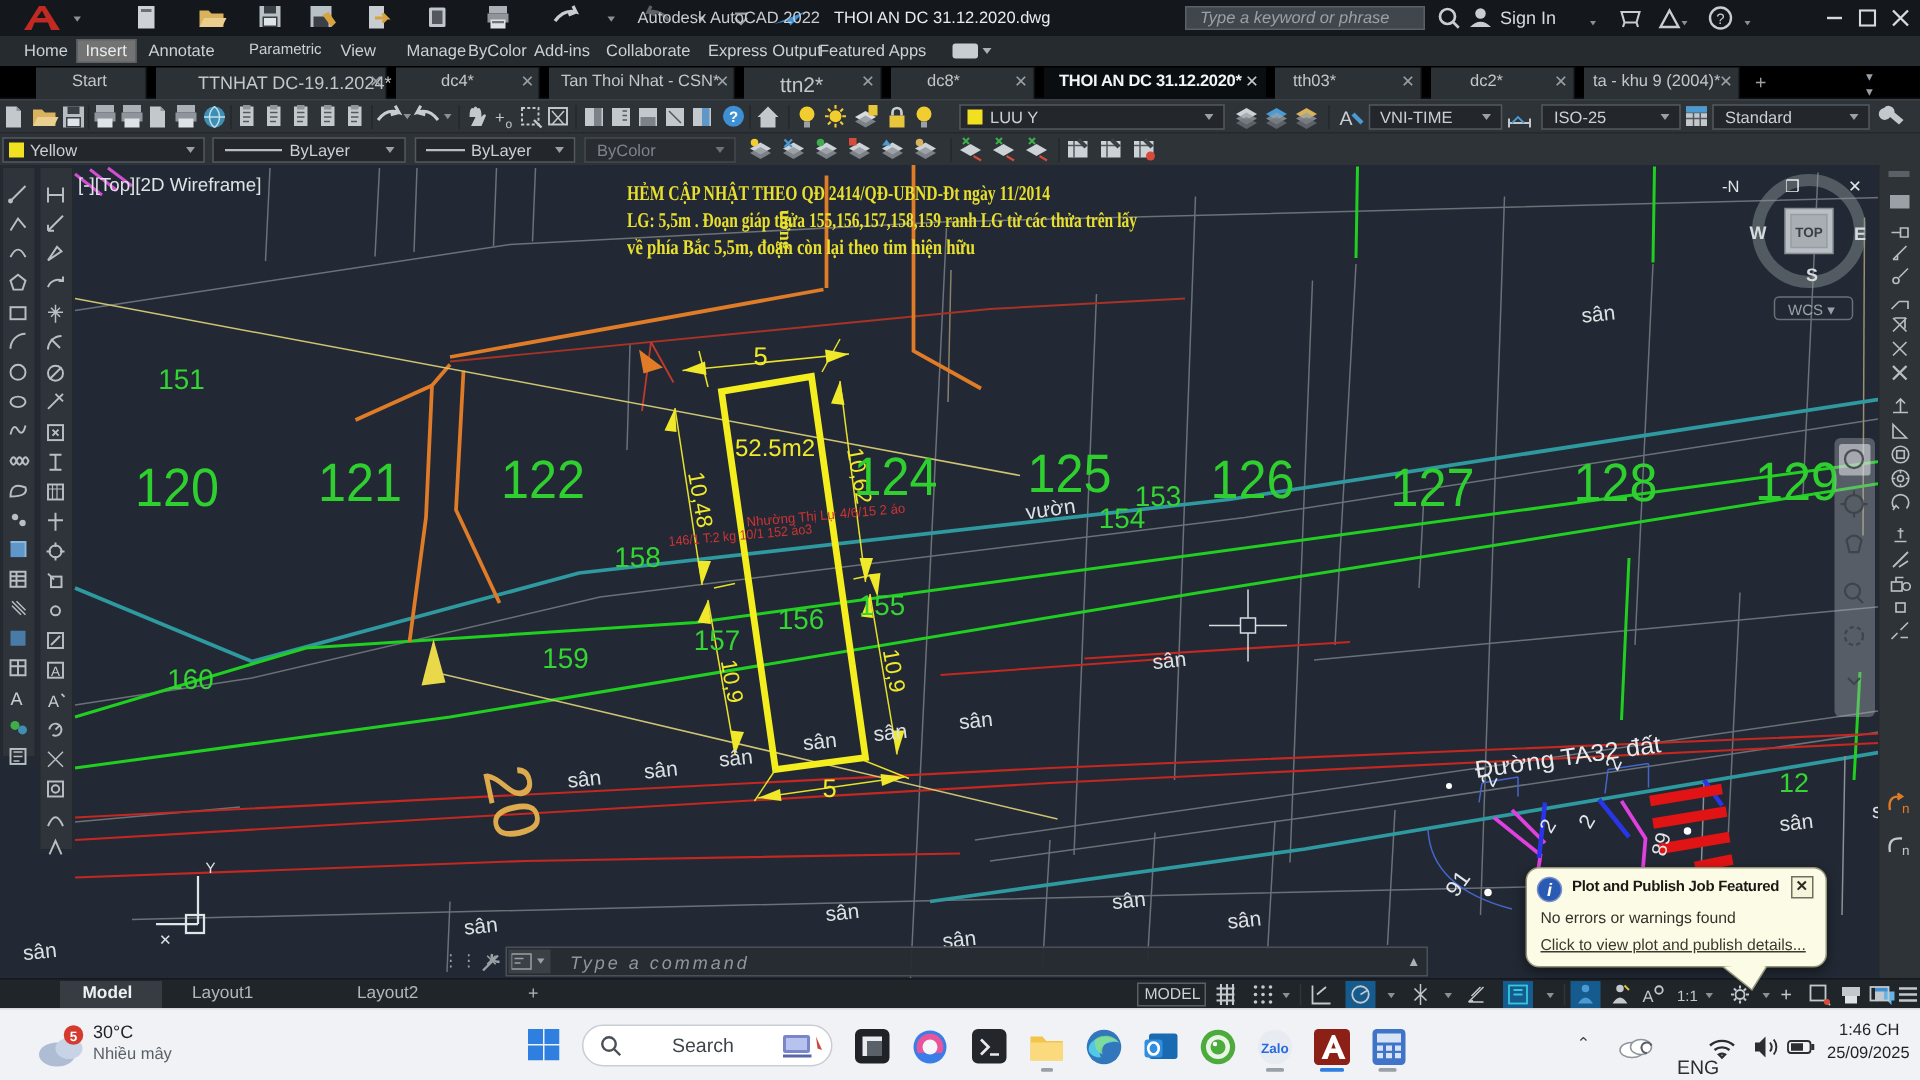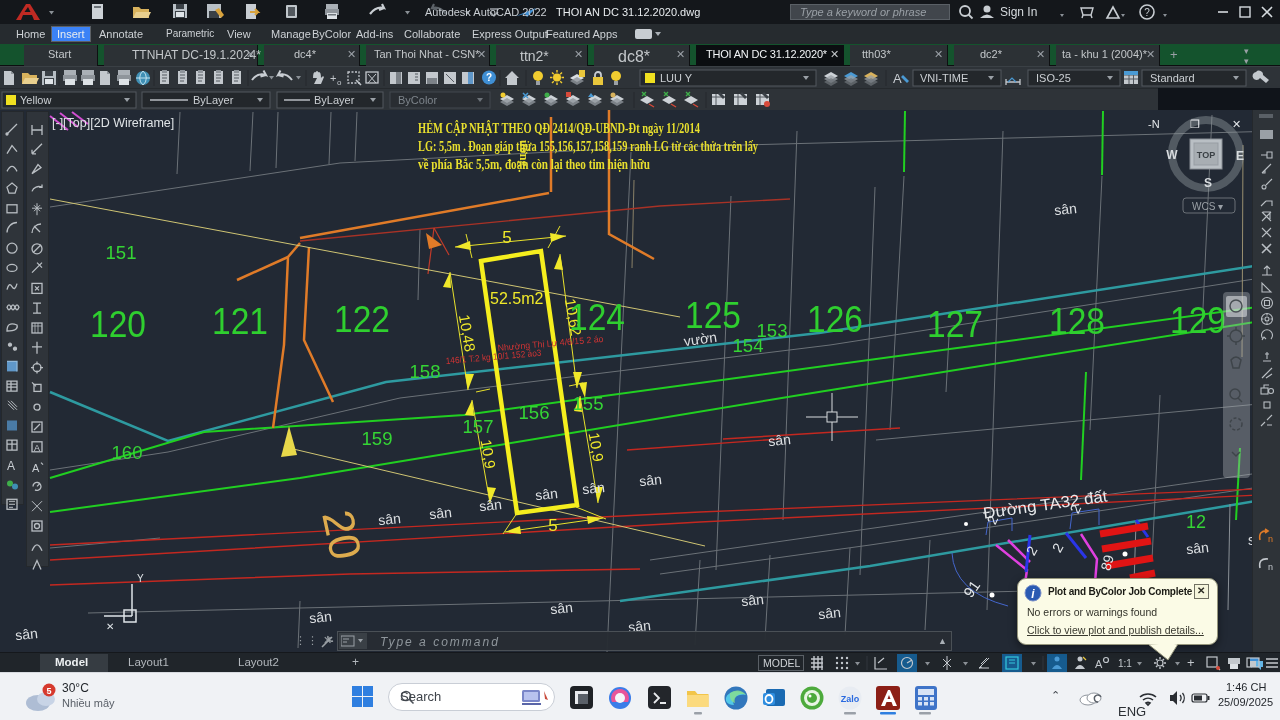--- a/index.html
+++ b/index.html
@@ -312,62 +312,62 @@
 </svg>
 <div class="tx" style="left:1000px;top:5px;font-size:12px;color:#d5dade">Sign In</div>
 <svg class="abs" style="left:1210px;top:0" width="70" height="24" viewBox="0 0 70 24">
 <path d="M8 12 h10" stroke="#d5dade" stroke-width="1.6"></path>
 <rect x="30" y="7" width="10" height="10" stroke="#d5dade" stroke-width="1.4" fill="none"></rect>
 <path d="M52 7 l10 10 m0 -10 l-10 10" stroke="#d5dade" stroke-width="1.6"></path>
 </svg>
 </div>
 <div class="abs" style="left:0;top:24px;width:1280px;height:20px;background:#262b2f;z-index:2">
 <div class="tx" style="left:16px;top:4px;font-size:11px;color:#cdd1d5">Home</div>
-<div class="tx" style="left:51px;top:2px;padding:0 5px;height:16px;line-height:15px;font-size:11px;color:#e8ecef;background:#3b82f6;border:1px solid #5c6166">Insert</div>
+<div class="tx" style="left:51px;top:2px;padding:0 5px;height:16px;line-height:15px;font-size:11px;color:#e8ecef;background:#737373;border:1px solid #5c6166">Insert</div>
 <div class="tx" style="left:99px;top:4px;font-size:11px;color:#cdd1d5">Annotate</div>
 <div class="tx" style="left:166px;top:4px;font-size:10px;color:#cdd1d5">Parametric</div>
 <div class="tx" style="left:227px;top:4px;font-size:11px;color:#cdd1d5">View</div>
 <div class="tx" style="left:271px;top:4px;font-size:11px;color:#cdd1d5">Manage</div>
 <div class="tx" style="left:312px;top:4px;font-size:11px;color:#cdd1d5">ByColor</div>
 <div class="tx" style="left:356px;top:4px;font-size:11px;color:#cdd1d5">Add-ins</div>
 <div class="tx" style="left:404px;top:4px;font-size:11px;color:#cdd1d5">Collaborate</div>
 <div class="tx" style="left:472px;top:4px;font-size:11px;color:#cdd1d5">Express Output</div>
 <div class="tx" style="left:546px;top:4px;font-size:11px;color:#cdd1d5">Featured Apps</div>
 <div class="abs" style="left:635px;top:5px;width:17px;height:10px;background:#c8cdd2;border-radius:2px"></div>
 <div class="abs" style="left:655px;top:8px;width:0;height:0;border-left:3px solid transparent;border-right:3px solid transparent;border-top:4px solid #aab0b6"></div>
 </div>
-<div class="abs" style="left:0;top:44px;width:1280px;height:22px;background:#14532d;z-index:2;border-bottom:1px solid #0c0e10">
+<div class="abs" style="left:0;top:44px;width:1280px;height:22px;background:#000000;z-index:2;border-bottom:1px solid #0c0e10">
 <div class="abs" style="left:24px;top:1px;width:74px;height:21px;background:#2c3135;border-right:1px solid #0e1012"></div>
 <div class="tx" style="left:48px;top:4px;font-size:11px;color:#c3c7ca">Start</div>
 <div class="abs" style="left:104px;top:1px;width:154px;height:21px;background:#2c3135;border-right:1px solid #0e1012"></div>
 <div class="tx" style="left:132px;top:4px;font-size:12px;color:#c3c7ca">TTNHAT DC-19.1.2024*</div>
 <div class="tx" style="left:246px;top:4px;font-size:11px;color:#9aa0a6">✕</div>
 <div class="abs" style="left:264px;top:1px;width:96px;height:21px;background:#2c3135;border-right:1px solid #0e1012"></div>
 <div class="tx" style="left:294px;top:4px;font-size:11px;color:#c3c7ca">dc4*</div>
 <div class="tx" style="left:347px;top:4px;font-size:11px;color:#9aa0a6">✕</div>
 <div class="abs" style="left:366px;top:1px;width:124px;height:21px;background:#2c3135;border-right:1px solid #0e1012"></div>
 <div class="tx" style="left:374px;top:4px;font-size:11px;color:#c3c7ca">Tan Thoi Nhat - CSN*</div>
 <div class="tx" style="left:477px;top:4px;font-size:11px;color:#9aa0a6">✕</div>
 <div class="abs" style="left:496px;top:1px;width:92px;height:21px;background:#2c3135;border-right:1px solid #0e1012"></div>
 <div class="tx" style="left:520px;top:4px;font-size:14px;color:#c3c7ca">ttn2*</div>
 <div class="tx" style="left:574px;top:4px;font-size:11px;color:#9aa0a6">✕</div>
 <div class="abs" style="left:594px;top:1px;width:96px;height:21px;background:#2c3135;border-right:1px solid #0e1012"></div>
-<div class="tx" style="left:618px;top:4px;font-size:16px;color:#c3c7ca">dc8*</div>
+<div class="tx" style="left:618px;top:4px;font-size:11px;color:#c3c7ca">dc8*</div>
 <div class="tx" style="left:676px;top:4px;font-size:11px;color:#9aa0a6">✕</div>
 <div class="abs" style="left:696px;top:1px;width:148px;height:21px;background:#0b0e11"></div>
-<div class="tx" style="left:706px;top:4px;font-size:11px;font-weight:normal;color:#f2f5f7;letter-spacing:-0.2px">THOI AN DC 31.12.2020*</div>
+<div class="tx" style="left:706px;top:4px;font-size:11px;font-weight:bold;color:#f2f5f7;letter-spacing:-0.2px">THOI AN DC 31.12.2020*</div>
 <div class="tx" style="left:830px;top:4px;font-size:11px;color:#c3c7ca">✕</div>
 <div class="abs" style="left:850px;top:1px;width:98px;height:21px;background:#2c3135;border-right:1px solid #0e1012"></div>
 <div class="tx" style="left:862px;top:4px;font-size:11px;color:#c3c7ca">tth03*</div>
 <div class="tx" style="left:934px;top:4px;font-size:11px;color:#9aa0a6">✕</div>
 <div class="abs" style="left:954px;top:1px;width:96px;height:21px;background:#2c3135;border-right:1px solid #0e1012"></div>
 <div class="tx" style="left:980px;top:4px;font-size:11px;color:#c3c7ca">dc2*</div>
 <div class="tx" style="left:1036px;top:4px;font-size:11px;color:#9aa0a6">✕</div>
 <div class="abs" style="left:1056px;top:1px;width:104px;height:21px;background:#2c3135;border-right:1px solid #0e1012"></div>
-<div class="tx" style="left:1062px;top:4px;font-size:11px;color:#c3c7ca">ta - khu 1 (2004)*</div>
+<div class="tx" style="left:1062px;top:4px;font-size:11px;color:#c3c7ca">ta - khu 9 (2004)*</div>
 <div class="tx" style="left:1146px;top:4px;font-size:11px;color:#9aa0a6">✕</div>
 <div class="tx" style="left:1170px;top:3px;font-size:13px;color:#9aa0a6">+</div>
 <div class="tx" style="left:1244px;top:2px;font-size:9px;color:#9aa0a6">▾<br>▾</div>
 </div>
 <div class="abs" style="left:0;top:66px;width:1280px;height:22px;background:#2e3338;border-top:1px solid #3a4045;z-index:2">
 <svg width="1280" height="22" viewBox="0 0 1280 22">
         <g transform="translate(4,3)">
           <path d="M0 1 h7 l3 3 v11 h-10 Z" fill="#c3c8cd"></path>
           <path d="M7 1 l3 3 h-3 Z" fill="#8f959b"></path>
         </g>
@@ -541,21 +541,21 @@
           <rect width="14" height="13" y="1" fill="#c3c8cd"></rect>
           <path d="M0 5 h14 M0 9 h14 M5 1 v13 M9.5 1 v13" stroke="#52585e" stroke-width="1"></path>
           <rect width="14" height="4" y="1" fill="#4a9ad4"></rect>
         </g>
         <rect x="1142" y="3" width="104" height="16" fill="#23272b" stroke="#53595f"></rect>
         <text x="1150" y="15" font-size="11" fill="#ccd0d4">Standard</text>
         <path d="M1233 9 l6 0 l-3 4 Z" fill="#9aa0a6"></path>
         <path d="M1256 5 a4 4 0 1 0 4 6 l6 5 l3 -3 l-6 -5 a4 4 0 0 0 -7 -3 Z" fill="#c3c8cd"></path>
       </svg>
 </div>
-<div class="abs" style="left:0;top:88px;width:1158px;height:22px;background:#2e3338;border-top:1px solid #25292d;z-index:2">
+<div class="abs" style="left:0;top:88px;width:1280px;height:22px;background:#2e3338;border-top:1px solid #25292d;z-index:2">
 <svg width="1280" height="22" viewBox="0 0 1280 22">
         <rect x="2" y="3" width="134" height="16" fill="#23272b" stroke="#53595f"></rect>
         <rect x="6" y="6" width="10" height="10" fill="#f0e020"></rect>
         <text x="20" y="15" font-size="11" fill="#ccd0d4">Yellow</text>
         <path d="M124 9 l6 0 l-3 4 Z" fill="#9aa0a6"></path>
         <rect x="142" y="3" width="128" height="16" fill="#23272b" stroke="#53595f"></rect>
         <path d="M150 11 h38" stroke="#b8bdc2" stroke-width="1.5"></path>
         <text x="193" y="15" font-size="11" fill="#ccd0d4">ByLayer</text>
         <path d="M257 9 l6 0 l-3 4 Z" fill="#9aa0a6"></path>
         <rect x="277" y="3" width="106" height="16" fill="#23272b" stroke="#53595f"></rect>
@@ -969,21 +969,21 @@
 <rect width="10" height="10" fill="#2f7fe0"></rect>
         <rect x="11" width="10" height="10" fill="#2f7fe0"></rect>
         <rect y="11" width="10" height="10" fill="#2f7fe0"></rect>
         <rect x="11" y="11" width="10" height="10" fill="#2f7fe0"></rect>
 </svg>
 <div class="abs" style="left:388px;top:10px;width:167px;height:28px;background:#fff;border:1px solid #c9ced6;border-radius:14px"></div>
 <svg class="abs" style="left:400px;top:17px" width="15" height="15" viewBox="0 0 15 15">
         <circle cx="6" cy="6" r="4.5" stroke="#4a4f57" stroke-width="1.6" fill="none"></circle>
         <path d="M9.5 9.5 l4 4" stroke="#4a4f57" stroke-width="1.6"></path>
       </svg>
-<div class="tx" style="left:400px;top:16px;font-size:13px;color:#3f444b">Search</div>
+<div class="tx" style="left:448px;top:16px;font-size:13px;color:#3f444b">Search</div>
 <svg class="abs" style="left:522px;top:15px" width="28" height="19" viewBox="0 0 28 19">
         <rect x="0" y="2" width="18" height="12" rx="1.5" fill="#7a86c8"></rect>
         <rect x="2" y="4" width="14" height="8" fill="#b8c2ee"></rect>
         <path d="M-1 16 h20" stroke="#5a66a8" stroke-width="2"></path>
         <path d="M22 3 l4 9 l-3 -1 Z" fill="#c84a3a"></path>
       </svg>
 <svg class="abs" style="left:570px;top:12px" width="380" height="30" viewBox="0 0 380 30">
 <rect x="0" y="1" width="23" height="23" rx="4" fill="#1f2226"></rect>
         <rect x="5" y="6" width="13" height="13" fill="#e8eaed"></rect>
         <rect x="8" y="9" width="10" height="10" fill="#5a6068"></rect>
@@ -1045,17 +1045,17 @@
 <div class="abs" style="left:1017px;top:578px;width:201px;height:67px;background:#fbfbe6;border:1px solid #96967c;border-radius:9px;box-shadow:0 3px 8px rgba(0,0,0,0.45);z-index:5"></div>
 <svg class="abs" style="left:1140px;top:644px;z-index:6" width="44" height="20" viewBox="0 0 44 20">
       <polygon points="8,0 38,0 28,16" fill="#fbfbe6" stroke="#96967c" stroke-width="1"></polygon>
       <polygon points="8,0 38,0 30,2" fill="#fbfbe6" stroke="none"></polygon>
     </svg>
 <svg class="abs" style="left:1024px;top:584px;z-index:7" width="18" height="18" viewBox="0 0 18 18">
       <circle cx="9" cy="9" r="8" fill="#2a5ab2"></circle>
       <circle cx="9" cy="9" r="8" fill="none" stroke="#7a90c8"></circle>
       <text x="9" y="13.5" font-size="12" fill="#fff" text-anchor="middle" font-weight="bold" font-style="italic">i</text>
     </svg>
-<div class="tx" style="left:1048px;top:586px;font-size:10px;font-weight:bold;color:#1a1a14;letter-spacing:-0.2px;z-index:7">Plot and ByColor Job Complete</div>
+<div class="tx" style="left:1048px;top:586px;font-size:10px;font-weight:bold;color:#1a1a14;letter-spacing:-0.2px;z-index:7">Plot and Publish Job Featured</div>
 <div class="abs" style="left:1194px;top:584px;width:15px;height:15px;border:1px solid #707062;background:#f5f5dc;z-index:7"></div>
 <div class="tx" style="left:1197px;top:585px;font-size:10px;color:#2a2a22;z-index:8;font-weight:bold">✕</div>
 <div class="tx" style="left:1027px;top:606px;font-size:10.5px;color:#33332a;z-index:7">No errors or warnings found</div>
 <div class="tx" style="left:1027px;top:624px;font-size:10.5px;color:#3a3a30;text-decoration:underline;z-index:7">Click to view plot and publish details...</div>
 </div>
 </body></html>

